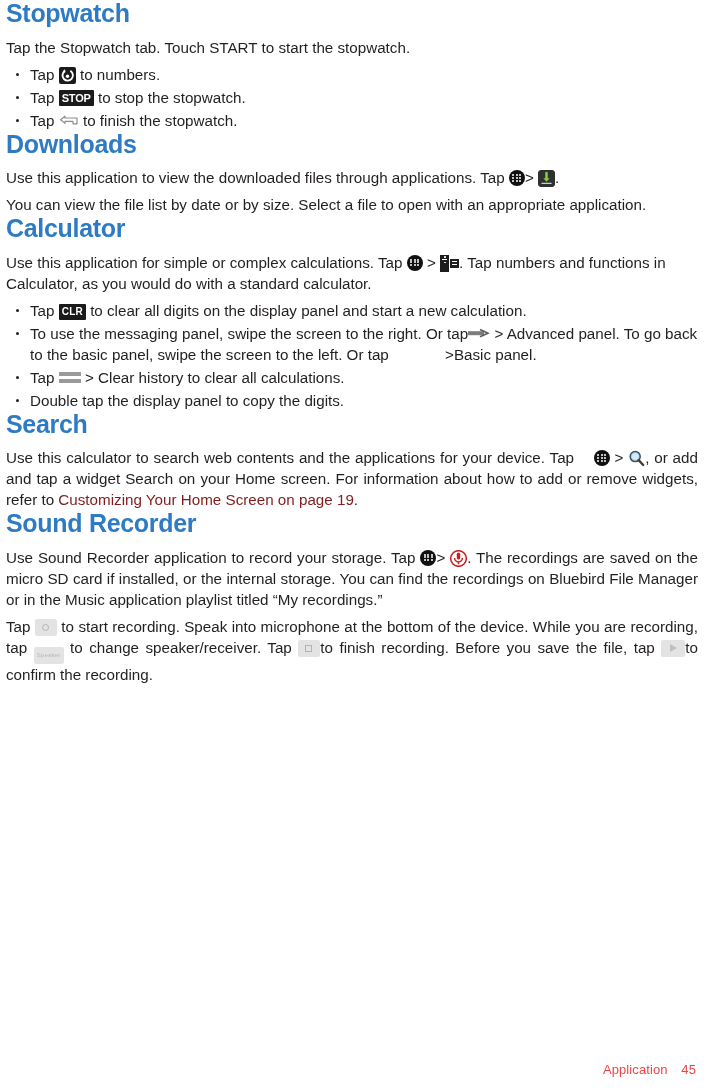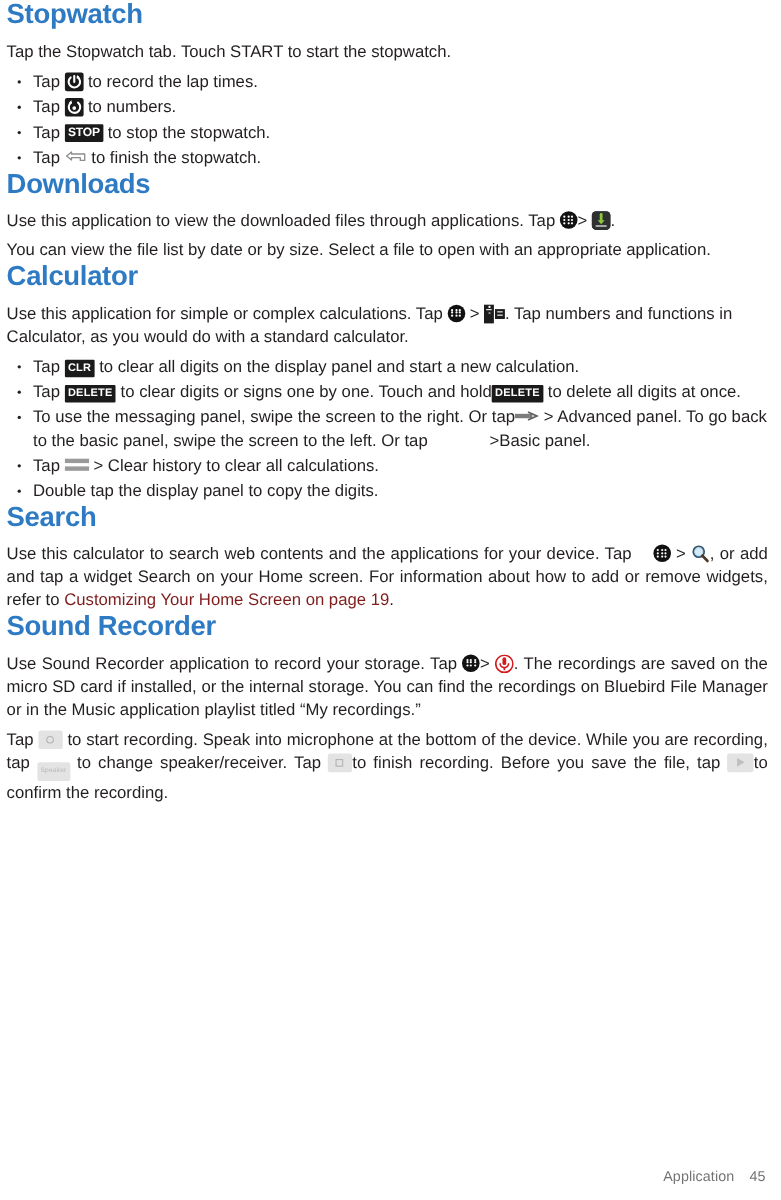--- a/index.html
+++ b/index.html
@@ -230,47 +230,36 @@
   
   .sp { display: inline-block; width: 10px; }
   .sp-lg { display: inline-block; width: 52px; }
 
   
   .footer {
     position: absolute;
     right: 14px;
     bottom: 14px;
     font-size: 13px;
-    color: #737373;
+    color: #ef4444;
     letter-spacing: 0.1px;
   }
   .footer .pg { margin-left: 10px; }
 </style>
 </head>
 <body>
 
 <div class="page">
 
   <h2 class="section-title sec-stopwatch">Stopwatch</h2>
 
   <p class="body">Tap the Stopwatch tab. Touch START to start the stopwatch.</p>
 
   <ul class="bullets">
 
-    <li>
-      <span>Tap</span>
-      <span class="ic ic-sq ic-lap">
-        <svg width="17" height="17" viewBox="0 0 17 17" aria-hidden="true">
-          <path d="M8.5 3.2 L8.5 8.6" stroke="#ffffff" stroke-width="1.9" stroke-linecap="round" fill="none"></path>
-          <path d="M11.6 4.1 A5.2 5.2 0 1 1 5.2 4.4" stroke="#ffffff" stroke-width="1.9" fill="none" stroke-linecap="round"></path>
-          <path d="M11.1 2.2 L13.4 4.3 L10.8 5.6 Z" fill="#ffffff"></path>
-        </svg>
-      </span>
-      <span>to record the lap  times.</span>
-    </li>
 
     <li>
       <span>Tap</span>
       <span class="ic ic-sq ic-restart">
         <svg width="17" height="17" viewBox="0 0 17 17" aria-hidden="true">
           <path d="M5.4 4.4 A5.2 5.2 0 1 0 11.9 4.3" stroke="#ffffff" stroke-width="1.9" fill="none" stroke-linecap="round"></path>
           <path d="M6.0 2.2 L3.6 4.3 L6.3 5.6 Z" fill="#ffffff"></path>
           <circle cx="8.5" cy="9.2" r="1.7" fill="#ffffff"></circle>
         </svg>
       </span>
@@ -355,26 +344,20 @@
   </p>
 
   <ul class="bullets">
 
     <li>
       <span>Tap</span>
       <span class="chip">CLR</span>
       <span>to clear all digits on the display panel and start a new   calculation.</span>
     </li>
 
-    <li>
-      <span>Tap</span>
-      <span class="chip">DELETE</span>
-      <span>to clear digits or signs one by one. Touch   and hold</span><span class="chip">DELETE</span>
-      <span>to delete all digits at once.</span>
-    </li>
 
     <li>
       <span>To use the messaging panel, swipe the screen to the right. Or tap</span><span class="ic ic-arrowbar">
         <svg width="22" height="12" viewBox="0 0 22 12" aria-hidden="true">
           <rect x="0" y="3.2" width="16" height="4" fill="#7c7c7c"></rect>
           <path d="M12 1.6 L20 5.2 L12 8.8" fill="none" stroke="#5e5e5e" stroke-width="1.6"></path>
         </svg>
       </span>
       <span>&gt; Advanced panel. To go back to the basic panel, swipe the screen to the left. Or tap</span>
       <span class="sp-lg"></span><span>&gt;Basic   panel.</span>

